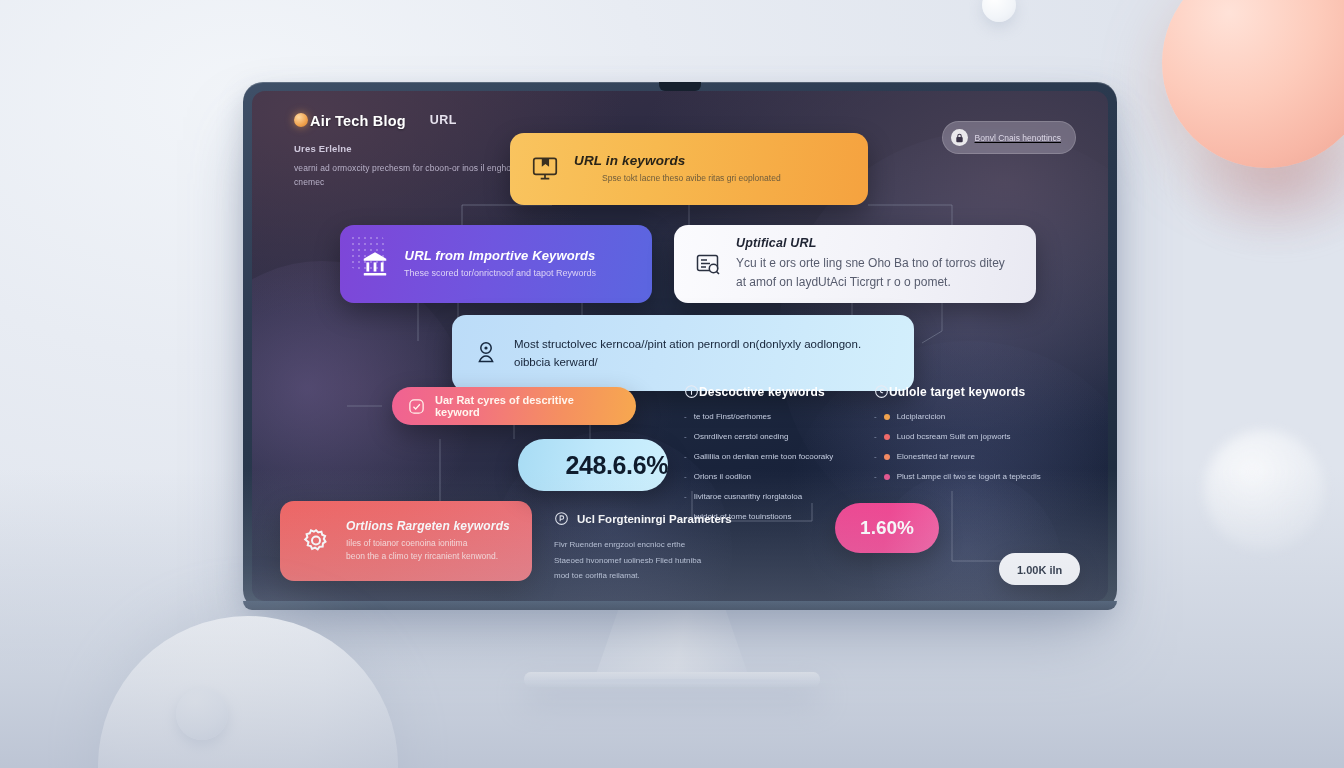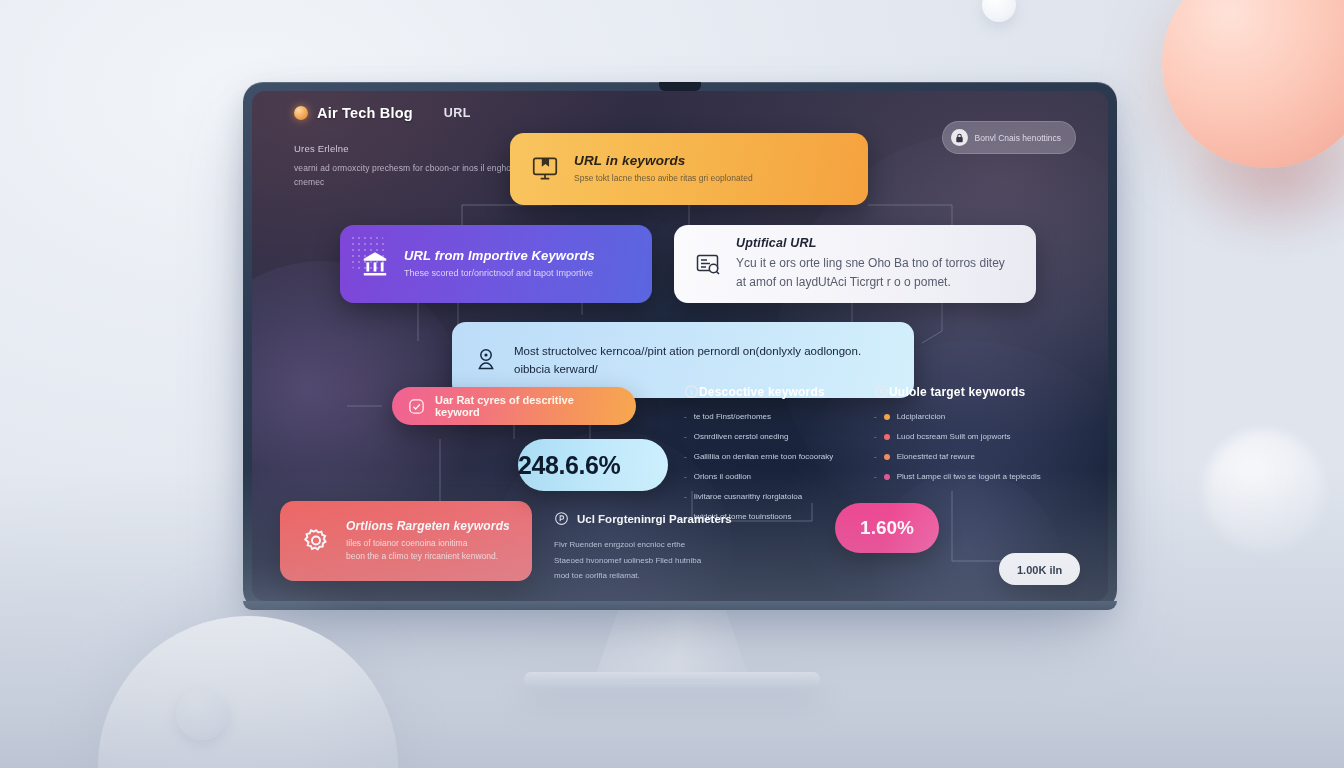--- a/index.html
+++ b/index.html
@@ -119,54 +119,55 @@
   .blob-d{ width:240px;height:240px; left:240px; bottom:-70px;
            background:radial-gradient(circle at 50% 40%, rgba(96,104,152,.22), rgba(80,90,134,0) 70%); }
   .blob-e{ width:190px;height:190px; left:620px; bottom:-60px;
            background:radial-gradient(circle at 50% 40%, rgba(100,110,160,.20), rgba(80,90,134,0) 70%); }
 
   
   #wires { position:absolute; inset:0; pointer-events:none; }
 
   
   #brand-row{
-    position:absolute; left:42px; top:14px;
-    display:flex; align-items:center; gap:9px;
+    position:absolute; left:42px; top:22px;
+    display:flex; align-items:flex-start; gap:2px;
   }
   #brand-dot{
     width:14px;height:14px;border-radius:50%;
     background:radial-gradient(circle at 34% 30%, #ffd9a0, #f0a24e 60%, #d07f2e 100%);
     box-shadow:0 0 8px rgba(240,162,78,.6);
   }
   #brand-name{
     color:#ffffff; font-size:14.5px; font-weight:bold; letter-spacing:.2px;
     text-shadow:0 1px 2px rgba(0,0,0,.4);
   }
   #brand-tag{
     color:#e6e2ee; font-size:12.5px; font-weight:bold; margin-left:22px; letter-spacing:.4px;
   }
   #intro{
     position:absolute; left:42px; top:52px; width:260px;
   }
   #intro .line1{
-    color:#cfc8dc; font-size:9.5px; margin-bottom:7px; filter:blur(.45px); letter-spacing:.2px;
+    color:#cfc8dc; font-size:9.5px; margin-bottom:7px; filter:blur(.45px); letter-spacing:.2px;font-weight:bold;
   }
   #intro .line2{
     color:#b9b2c9; font-size:8.5px; line-height:1.65; filter:blur(.55px); letter-spacing:.1px;
   }
 
   
   #lock-pill{
     position:absolute; right:32px; top:30px;
     display:flex; align-items:center; gap:7px;
     padding:7px 14px 7px 8px;
     background:rgba(222,216,232,.30);
     border:1px solid rgba(255,255,255,.16);
     border-radius:999px;
     backdrop-filter: blur(3px);
+    text-decoration: underline;
   }
   #lock-pill .ic{
     width:17px;height:17px;border-radius:50%;
     background:rgba(255,255,255,.85);
     display:flex;align-items:center;justify-content:center;
     color:#3b3448;
   }
   #lock-pill .tx{ color:#ded9e8; font-size:8.5px; filter:blur(.6px); white-space:nowrap; }
 
   
@@ -181,21 +182,21 @@
   .card .bd{ min-width:0; }
   .card .ttl{ font-weight:bold; letter-spacing:.15px; margin-bottom:4px;font-style:italic; }
   .card .sub{ line-height:1.55; filter:blur(.55px); }
 
   
   #card-orange{
     left:258px; top:42px; width:358px; height:72px;
     background:linear-gradient(100deg,#f9c45f 0%, #f7b94f 40%, #f5a23f 100%);
   }
   #card-orange .ttl{ color:#2a2418; font-size:13.5px; }
-  #card-orange .sub{ color:#6e5c3c; font-size:8.5px; }
+  #card-orange .sub{ color:#6e5c3c; font-size:8.5px;margin-left:28px; }
 
   
   #card-purple{
     left:88px; top:134px; width:312px; height:78px;
     background:linear-gradient(100deg,#7e46d8 0%, #6f56df 48%, #5b66e0 100%);
   }
   #card-purple .ttl{ color:#ffffff; font-size:13px;text-align:center; }
   #card-purple .sub{ color:#ddd4f6; font-size:9px; }
   #purple-dots{
     position:absolute; left:10px; top:10px; width:34px; height:34px; opacity:.3;
@@ -210,21 +211,20 @@
     background:linear-gradient(100deg,#fbfbfe 0%, #f2f2f8 60%, #e9e9f2 100%);
   }
   #card-white .ttl{ color:#1f2433; font-size:12.5px; }
   #card-white .sub{ color:#575c6e; font-size:12px; }
 
   
   #card-blue{
     left:200px; top:224px; width:462px; height:76px;
     background:linear-gradient(100deg,#bcdcf8 0%, #c6e4fa 45%, #d3effc 100%);
     align-items:center;
-    margin-top:7px;
   }
   #card-blue .tx{ color:#152338; font-size:11.5px; line-height:1.6; filter:blur(.35px); }
 
   
   #pill-gradient{
     left:140px; top:296px; width:244px; height:38px;
     border-radius:19px; padding:0 16px; gap:10px;
     background:linear-gradient(95deg,#f06292 0%, #f2737f 35%, #f59060 70%, #f7a84f 100%);
   }
   #pill-gradient .tx{ color:#fff6ef; font-size:11px; font-weight:bold; filter:blur(.4px); }
@@ -253,21 +253,21 @@
   .list-col li .dot{
     flex:0 0 auto; width:6px;height:6px;border-radius:50%; margin-top:3px;
   }
   #col-left{ left:432px; top:293px; width:190px; }
   #col-right{ left:622px; top:293px; width:200px; }
 
   
   #stat-big{
     position:absolute; left:266px; top:348px;
     width:150px; height:52px; border-radius:26px;
-    display:flex; align-items:center; justify-content:flex-start;
+    display:flex; align-items:center; justify-content:flex-end;
     background:linear-gradient(100deg,#a8dcf4 0%, #bfe8fb 50%, #cdf0fd 100%);
     box-shadow:0 10px 24px rgba(0,0,0,.3);
   }
   #stat-big .v{ color:#0e1b2c; font-size:25px; font-weight:bold; letter-spacing:-.4px; }
 
   #stat-pink{
     position:absolute; left:583px; top:412px;
     width:104px; height:50px; border-radius:25px;
     display:flex; align-items:center; justify-content:center;
     background:linear-gradient(100deg,#f0418e 0%, #f33f8e 50%, #f55aa0 100%);
@@ -398,21 +398,21 @@
           <svg width="30" height="30" viewBox="0 0 28 28" fill="#ffffff">
             <path d="M14 3 3.5 9v2h21V9L14 3z"></path>
             <rect x="6" y="12.5" width="2.6" height="8.5"></rect>
             <rect x="12.7" y="12.5" width="2.6" height="8.5"></rect>
             <rect x="19.4" y="12.5" width="2.6" height="8.5"></rect>
             <rect x="3.5" y="22.3" width="21" height="2.5" rx=".8"></rect>
           </svg>
         </span>
         <span class="bd">
           <div class="ttl">URL from Importive Keywords</div>
-          <div class="sub">These  scored tor/onrictnoof and tapot Importive</div>
+          <div class="sub">These  scored tor/onrictnoof and tapot Reywords</div>
         </span>
       </div>
 
       <div class="card" id="card-white">
         <span class="ic">
           <svg width="28" height="28" viewBox="0 0 28 28" fill="none" stroke="#2a3040" stroke-width="1.5">
             <rect x="3.5" y="5.5" width="20" height="15" rx="2"></rect>
             <path d="M7 10h6M7 13.5h9M7 17h5"></path>
             <circle cx="19.5" cy="18.5" r="4.2" fill="#fbfbfe"></circle>
             <path d="M22.6 21.6 25 24"></path>

